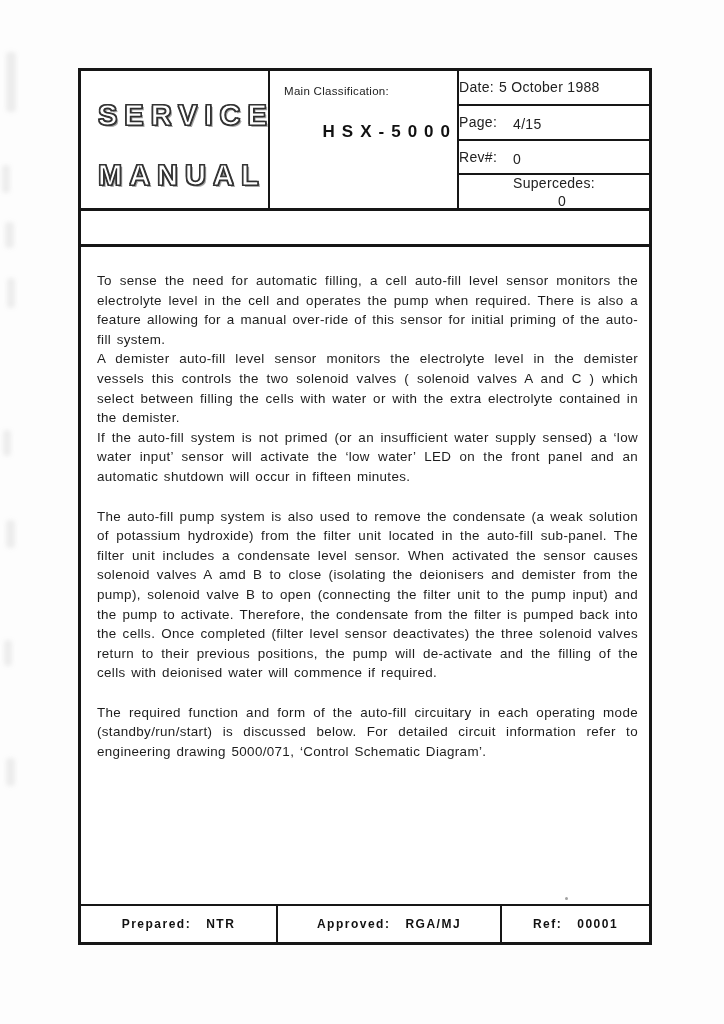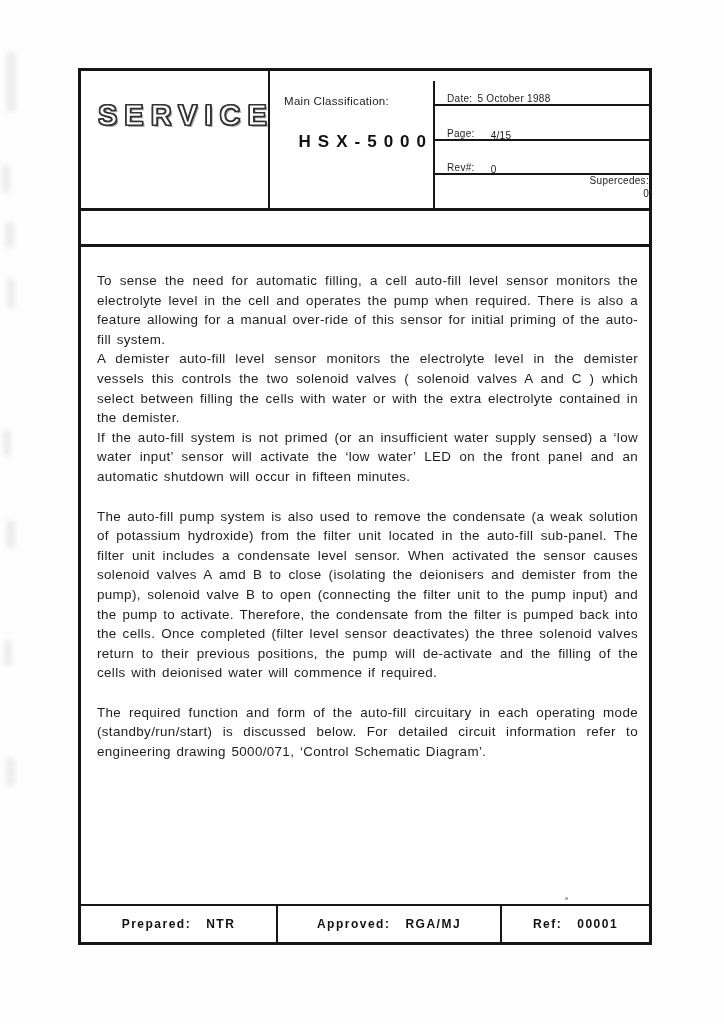--- a/index.html
+++ b/index.html
@@ -48,44 +48,43 @@
     color: #ffffff;
     -webkit-text-stroke: 1.2px #2e2e2e;
     text-shadow:
       -1px -1px 0 #3a3a3a, 1px -1px 0 #3a3a3a,
       -1px 1px 0 #3a3a3a, 1px 1px 0 #3a3a3a,
       2px 2px 0 #a8a8a8;
   }
   .outline-text + .outline-text { margin-top: 27px; }
 
   .class-cell {
-    width: 165px;
+    width: 189px;
     border-right: 2px solid #161616;
     padding: 14px 0 0 14px;
-    margin-top: 10px;
   }
   .class-label { font-size: 11.5px; letter-spacing: 0.3px; color: #222; }
   .model {
     margin-top: 25px;
     text-align: right;
     font-size: 17px;
     font-weight: 700;
     letter-spacing: 7px;
     padding-left: 5px;
     color: #111;
   }
 
   .meta-cell { flex: 1; display: flex; flex-direction: column; }
   .meta-row {
     flex: 1;
     display: flex;
-    align-items: flex-end;
-    padding-left: 12px;
+    align-items: center;
+    padding-left: 0;
     border-bottom: 2px solid #161616;
-    font-size: 10px;
+    font-size: 14px;
     letter-spacing: 0.3px;
     color: #222;
   }
   .meta-row:last-child { border-bottom: none; flex-direction: column; }
   .meta-value { margin-left: 16px; transform: translateY(1.5px); }
   .meta-row:first-child .meta-value { margin-left: 5px; transform: none; }
 
   
   .subband {
     height: 36px;
@@ -150,20 +149,21 @@
   <div class="smudge" style="left:3px; top:430px; width:8px; height:26px;"></div>
   <div class="smudge" style="left:6px; top:520px; width:9px; height:28px;"></div>
   <div class="smudge" style="left:4px; top:640px; width:8px; height:26px;"></div>
   <div class="smudge" style="left:6px; top:758px; width:9px; height:28px;"></div>
 
   <div class="doc">
 
     <div class="header">
       <div class="title-cell">
         <div class="outline-text">SERVICE</div>
+        <div class="outline-text">MANUAL</div>
       </div>
 
       <div class="class-cell">
         <div class="class-label">Main Classification:</div>
         <div class="model">HSX-5000</div>
       </div>
 
       <div class="meta-cell">
         <div class="meta-row">
           <span class="meta-label">Date:</span>

